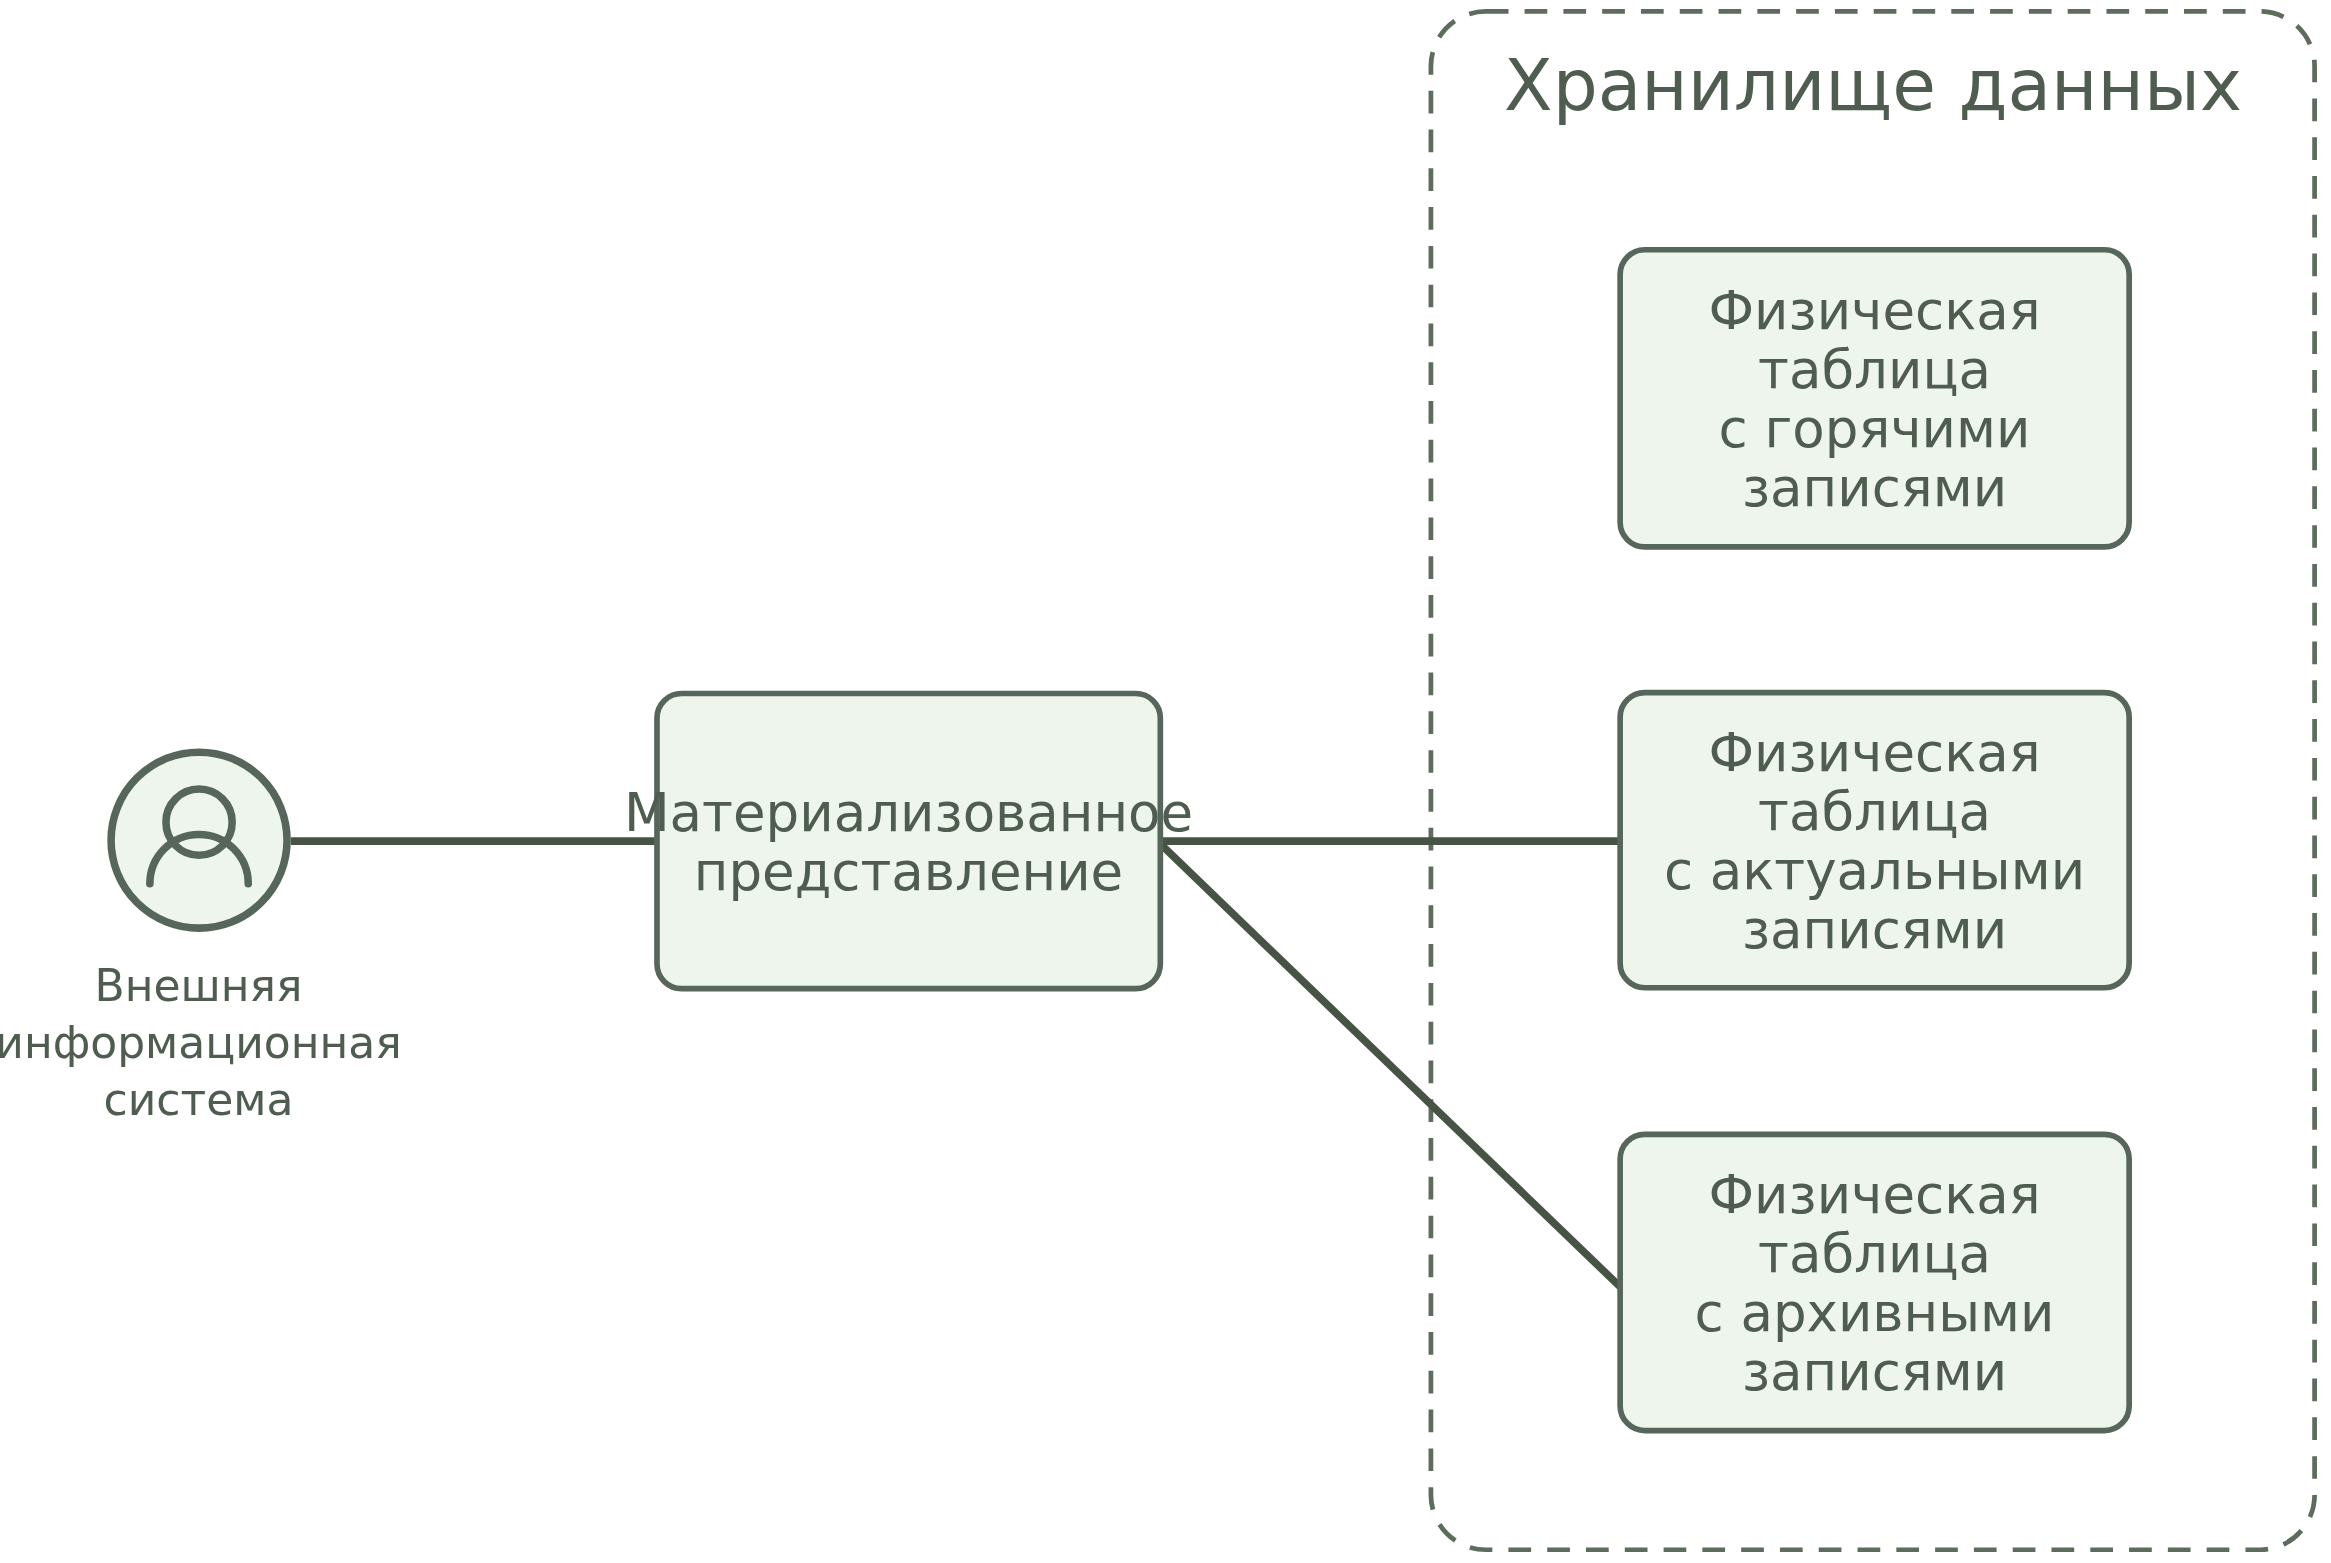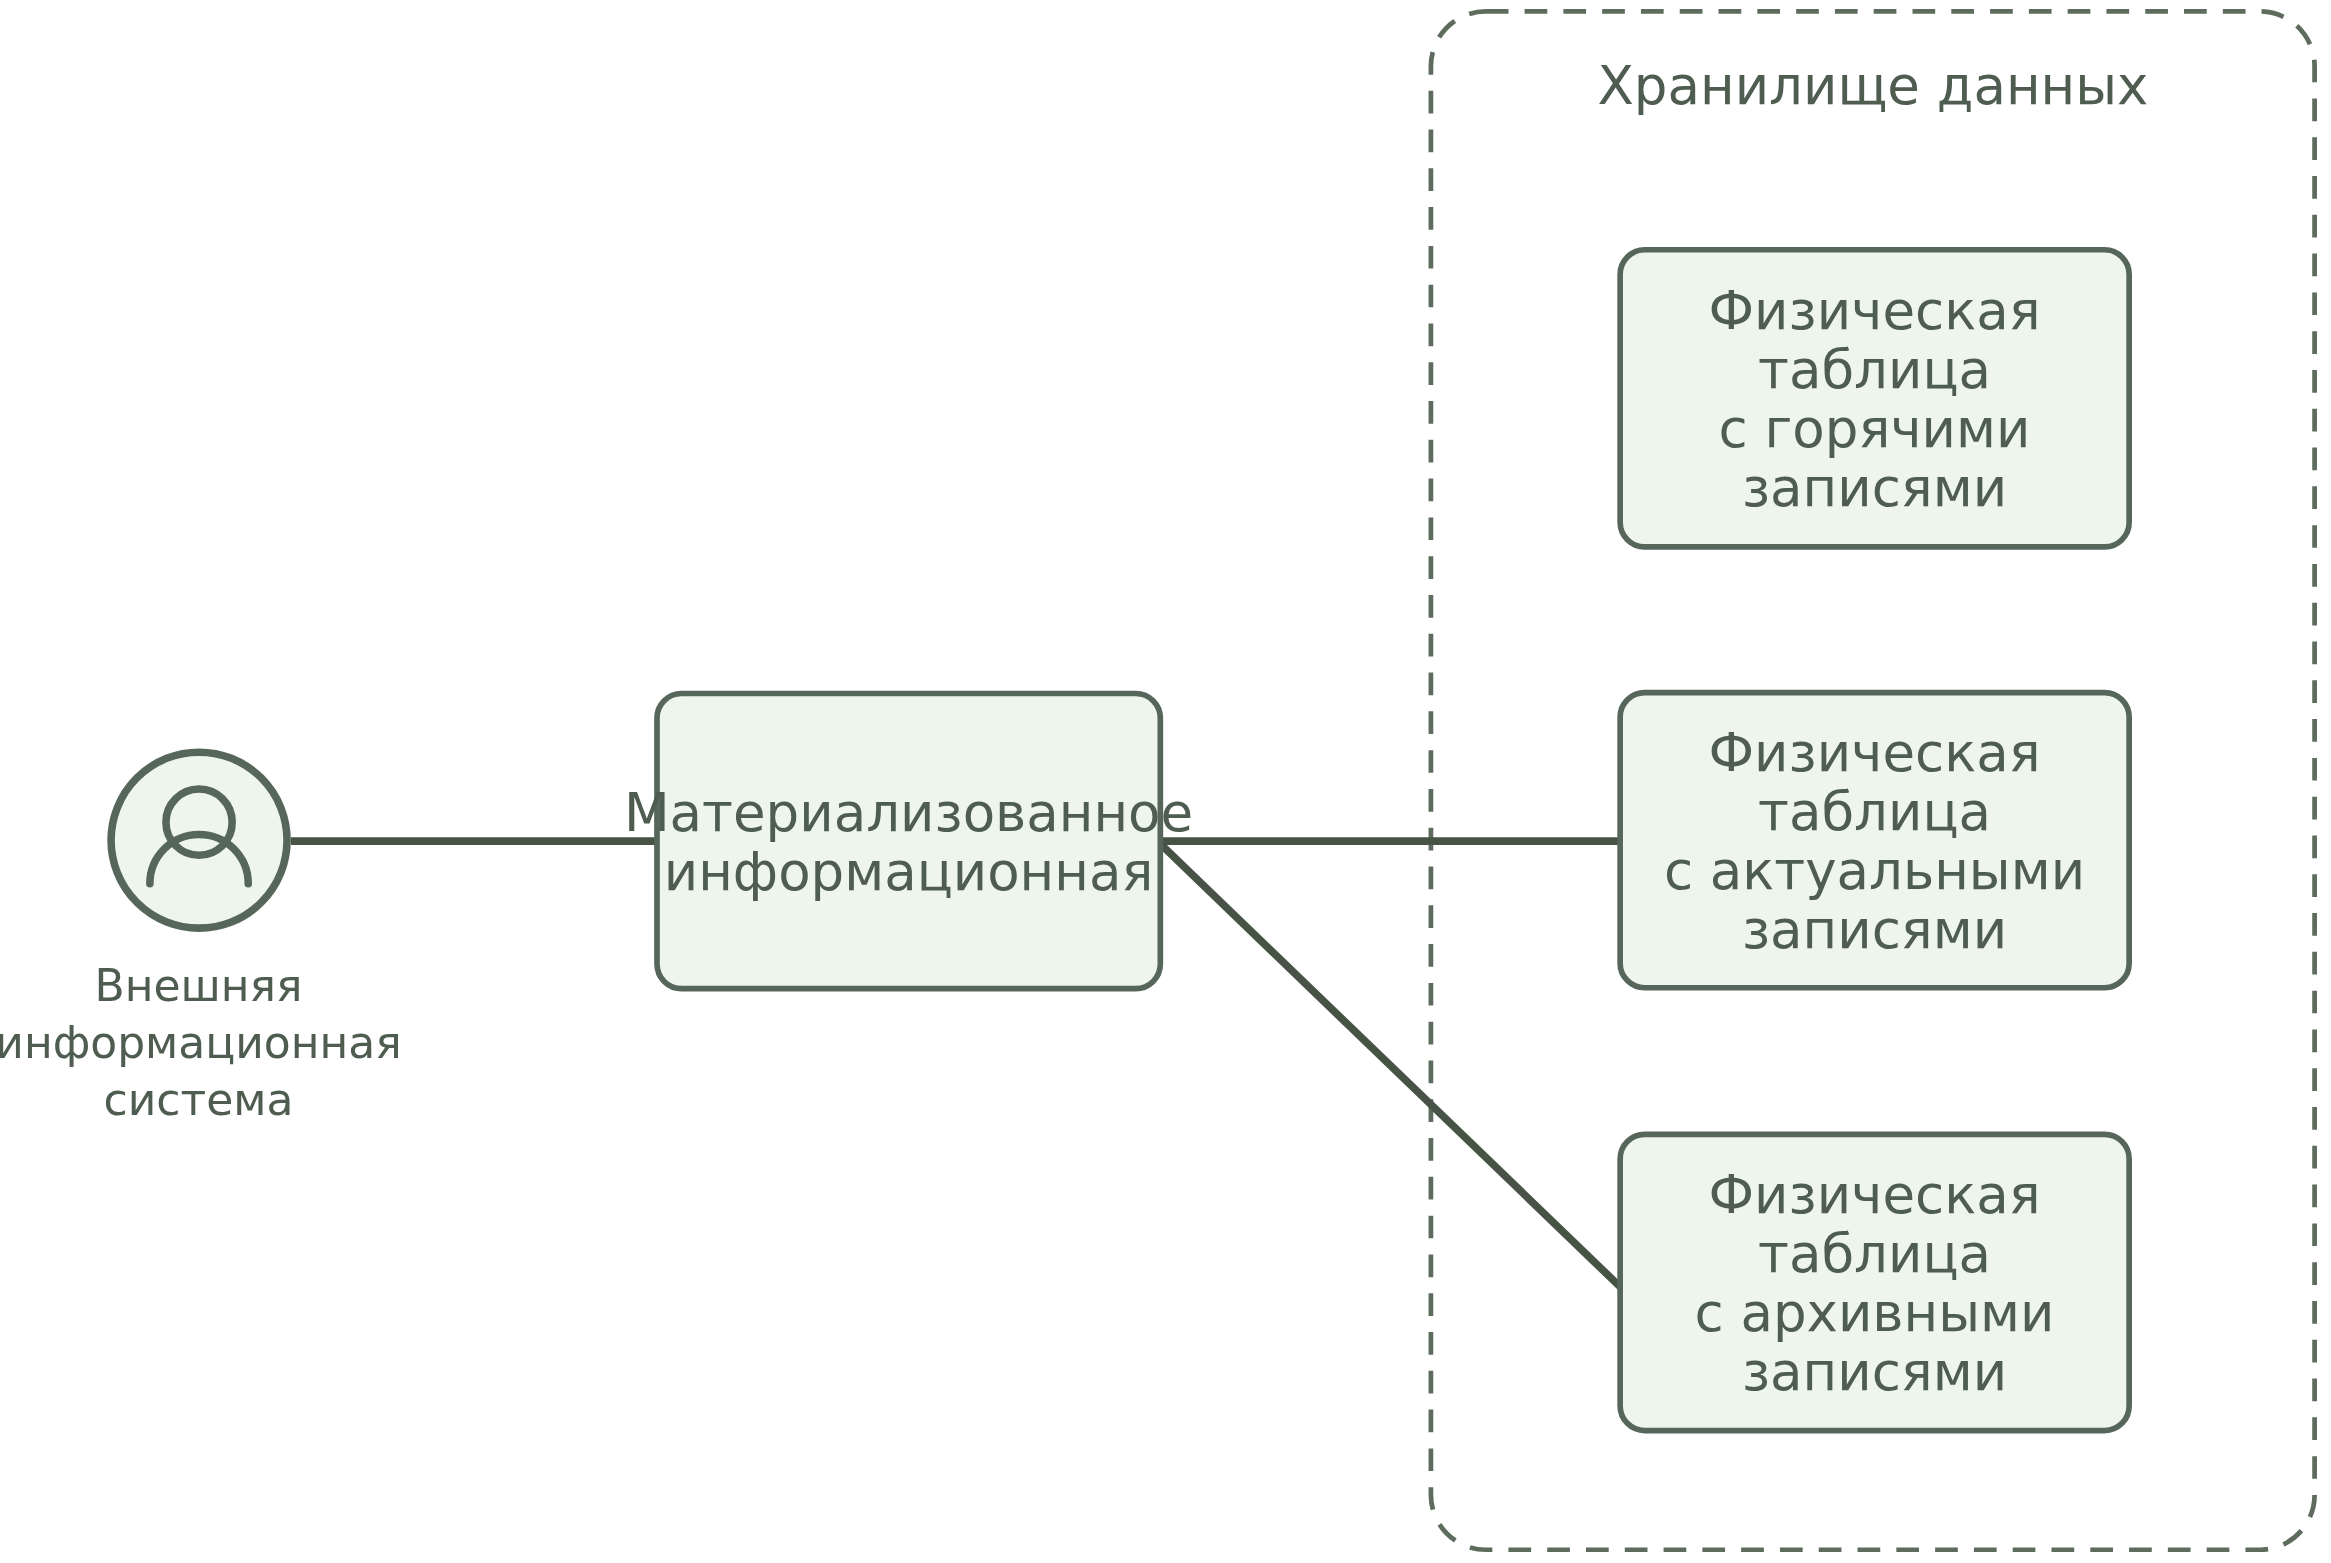--- a/index.html
+++ b/index.html
@@ -27,21 +27,21 @@
     text-align:center;
     white-space:pre-line;
     color:var(--text);
   }
   .node-label{font-size:53px;line-height:59px;}
   .lbl-mat{left:657px;top:694px;width:503px;height:295px;}
   .lbl-hot{left:1620px;top:250px;width:509px;height:297px;}
   .lbl-act{left:1620px;top:693px;width:509px;height:295px;}
   .lbl-arc{left:1620px;top:1135px;width:509px;height:296px;}
   .lbl-actor{left:-9.5px;top:954px;width:416px;height:176px;font-size:44px;line-height:57px;}
-  .lbl-title{left:1431px;top:38px;width:884px;height:95px;font-size:53px;line-height:68px;}
+  .lbl-title{left:1431px;top:38px;width:884px;height:95px;font-size:71px;line-height:68px;}
 </style>
 </head>
 <body>
 
 <div class="canvas">
 
   <svg class="layer" viewBox="0 0 2464 1652">
 
     <rect x="1512" y="12" width="934" height="1626" rx="58" fill="none" stroke="var(--dash-stroke)" stroke-width="5" stroke-dasharray="24 17"></rect>
 
@@ -57,21 +57,21 @@
     <g fill="none" stroke="var(--box-stroke)" stroke-width="8">
       <circle cx="210" cy="888" r="93" fill="var(--fill)"></circle>
       <circle cx="210" cy="869" r="35"></circle>
       <path d="M 158 934 A 52 52 0 0 1 262 934" stroke-linecap="round"></path>
     </g>
   </svg>
 
   <div class="label lbl-title">Хранилище данных</div>
 
   <div class="label node-label lbl-mat">Материализованное
-информационная</div>
+представление</div>
 
   <div class="label node-label lbl-hot">Физическая таблица
 с горячими
 записями</div>
 
   <div class="label node-label lbl-act">Физическая таблица
 с актуальными
 записями</div>
 
   <div class="label node-label lbl-arc">Физическая таблица

